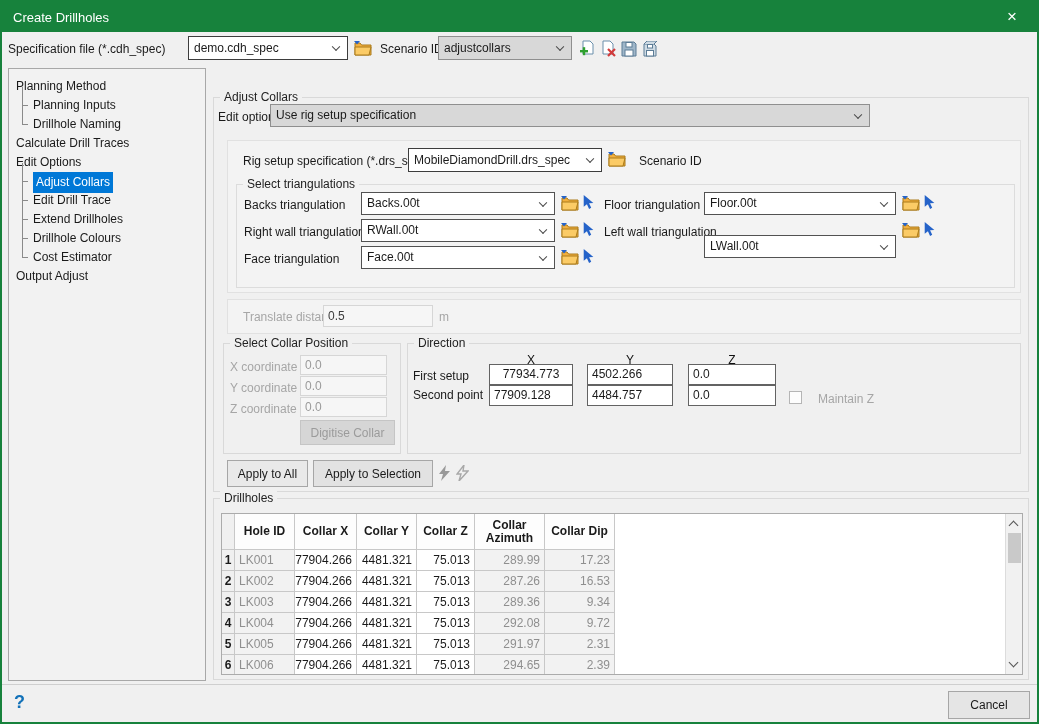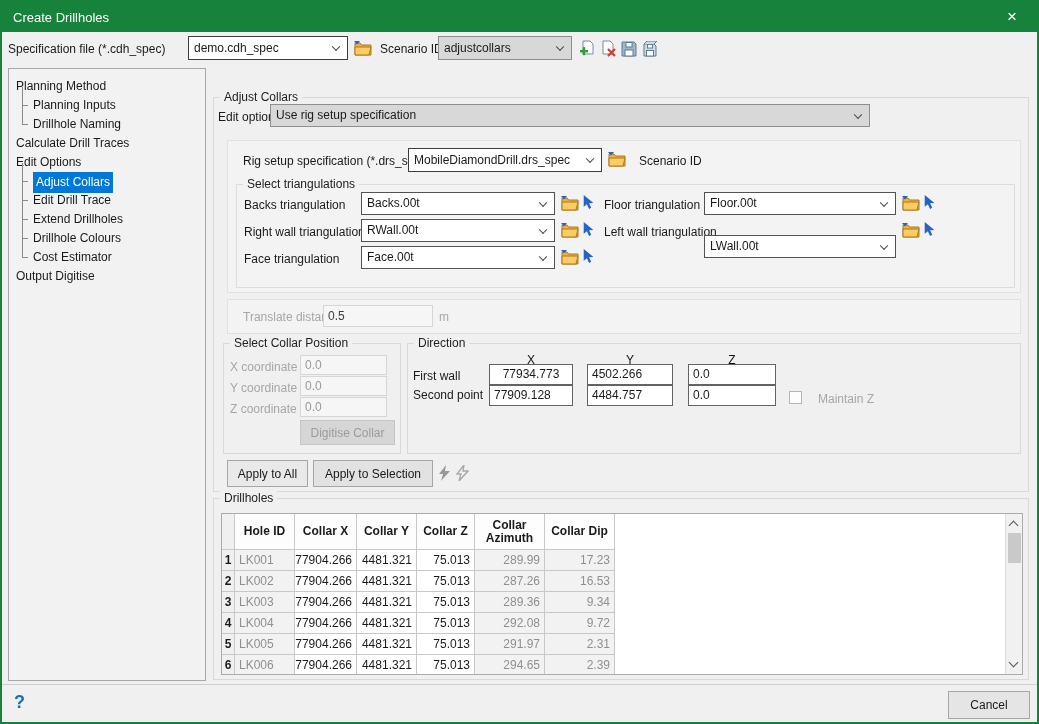--- a/index.html
+++ b/index.html
@@ -111,21 +111,21 @@
     <div class="titem lvl0"><span class="tlabel">Planning Method</span></div>
     <div class="titem lvl1"><span class="tlabel">Planning Inputs</span></div>
     <div class="titem lvl1"><span class="tlabel">Drillhole Naming</span></div>
     <div class="titem lvl0"><span class="tlabel">Calculate Drill Traces</span></div>
     <div class="titem lvl0"><span class="tlabel">Edit Options</span></div>
     <div class="titem lvl1"><span class="tlabel sel">Adjust Collars</span></div>
     <div class="titem lvl1"><span class="tlabel">Edit Drill Trace</span></div>
     <div class="titem lvl1"><span class="tlabel">Extend Drillholes</span></div>
     <div class="titem lvl1"><span class="tlabel">Drillhole Colours</span></div>
     <div class="titem lvl1"><span class="tlabel">Cost Estimator</span></div>
-    <div class="titem lvl0"><span class="tlabel">Output Digitise</span></div>
+    <div class="titem lvl0"><span class="tlabel">Output Adjust</span></div>
   </div>
 
   <div class="group" style="left:211px; top:95px; width:816px; height:395px;">
     <span class="glabel">Adjust Collars</span>
   </div>
 
   <span class="lbl" style="left:216px; top:108px;">Edit options</span>
   <div class="combo gray" style="left:268px; top:102px; width:600px; height:23px;">
     <span class="ctext">Use rig setup specification</span><span class="chev"></span>
   </div>
@@ -226,21 +226,21 @@
   <div class="btn dis" style="left:298px; top:418px; width:95px; height:25px;">
       <span>Digitise Collar</span>
     </div>
 
   <div class="group" style="left:405px; top:341px; width:614px; height:111px;">
     <span class="glabel">Direction</span>
   </div>
   <span class="hdrXYZ" style="left:487px; top:351px; width:84px;">X</span>
   <span class="hdrXYZ" style="left:585px; top:351px; width:86px;">Y</span>
   <span class="hdrXYZ" style="left:686px; top:351px; width:88px;">Z</span>
-  <span class="lbl" style="left:411px; top:367px;">First wall</span>
+  <span class="lbl" style="left:411px; top:367px;">First setup</span>
   <span class="lbl" style="left:411px; top:386px;">Second point</span>
   <div class="tb" style="left:487px; top:362px; width:84px; height:21px; line-height:19px;text-align:center;"><span>77934.773</span></div>
   <div class="tb" style="left:585px; top:362px; width:86px; height:21px; line-height:19px;"><span>4502.266</span></div>
   <div class="tb" style="left:686px; top:362px; width:88px; height:21px; line-height:19px;"><span>0.0</span></div>
   <div class="tb" style="left:487px; top:383px; width:84px; height:21px; line-height:19px;"><span>77909.128</span></div>
   <div class="tb" style="left:585px; top:383px; width:86px; height:21px; line-height:19px;"><span>4484.757</span></div>
   <div class="tb" style="left:686px; top:383px; width:88px; height:21px; line-height:19px;"><span>0.0</span></div>
   <div class="chk" style="left:787px; top:389px;"></div>
   <span class="lbl dis-lbl" style="left:816px; top:390px;">Maintain Z</span>
 

